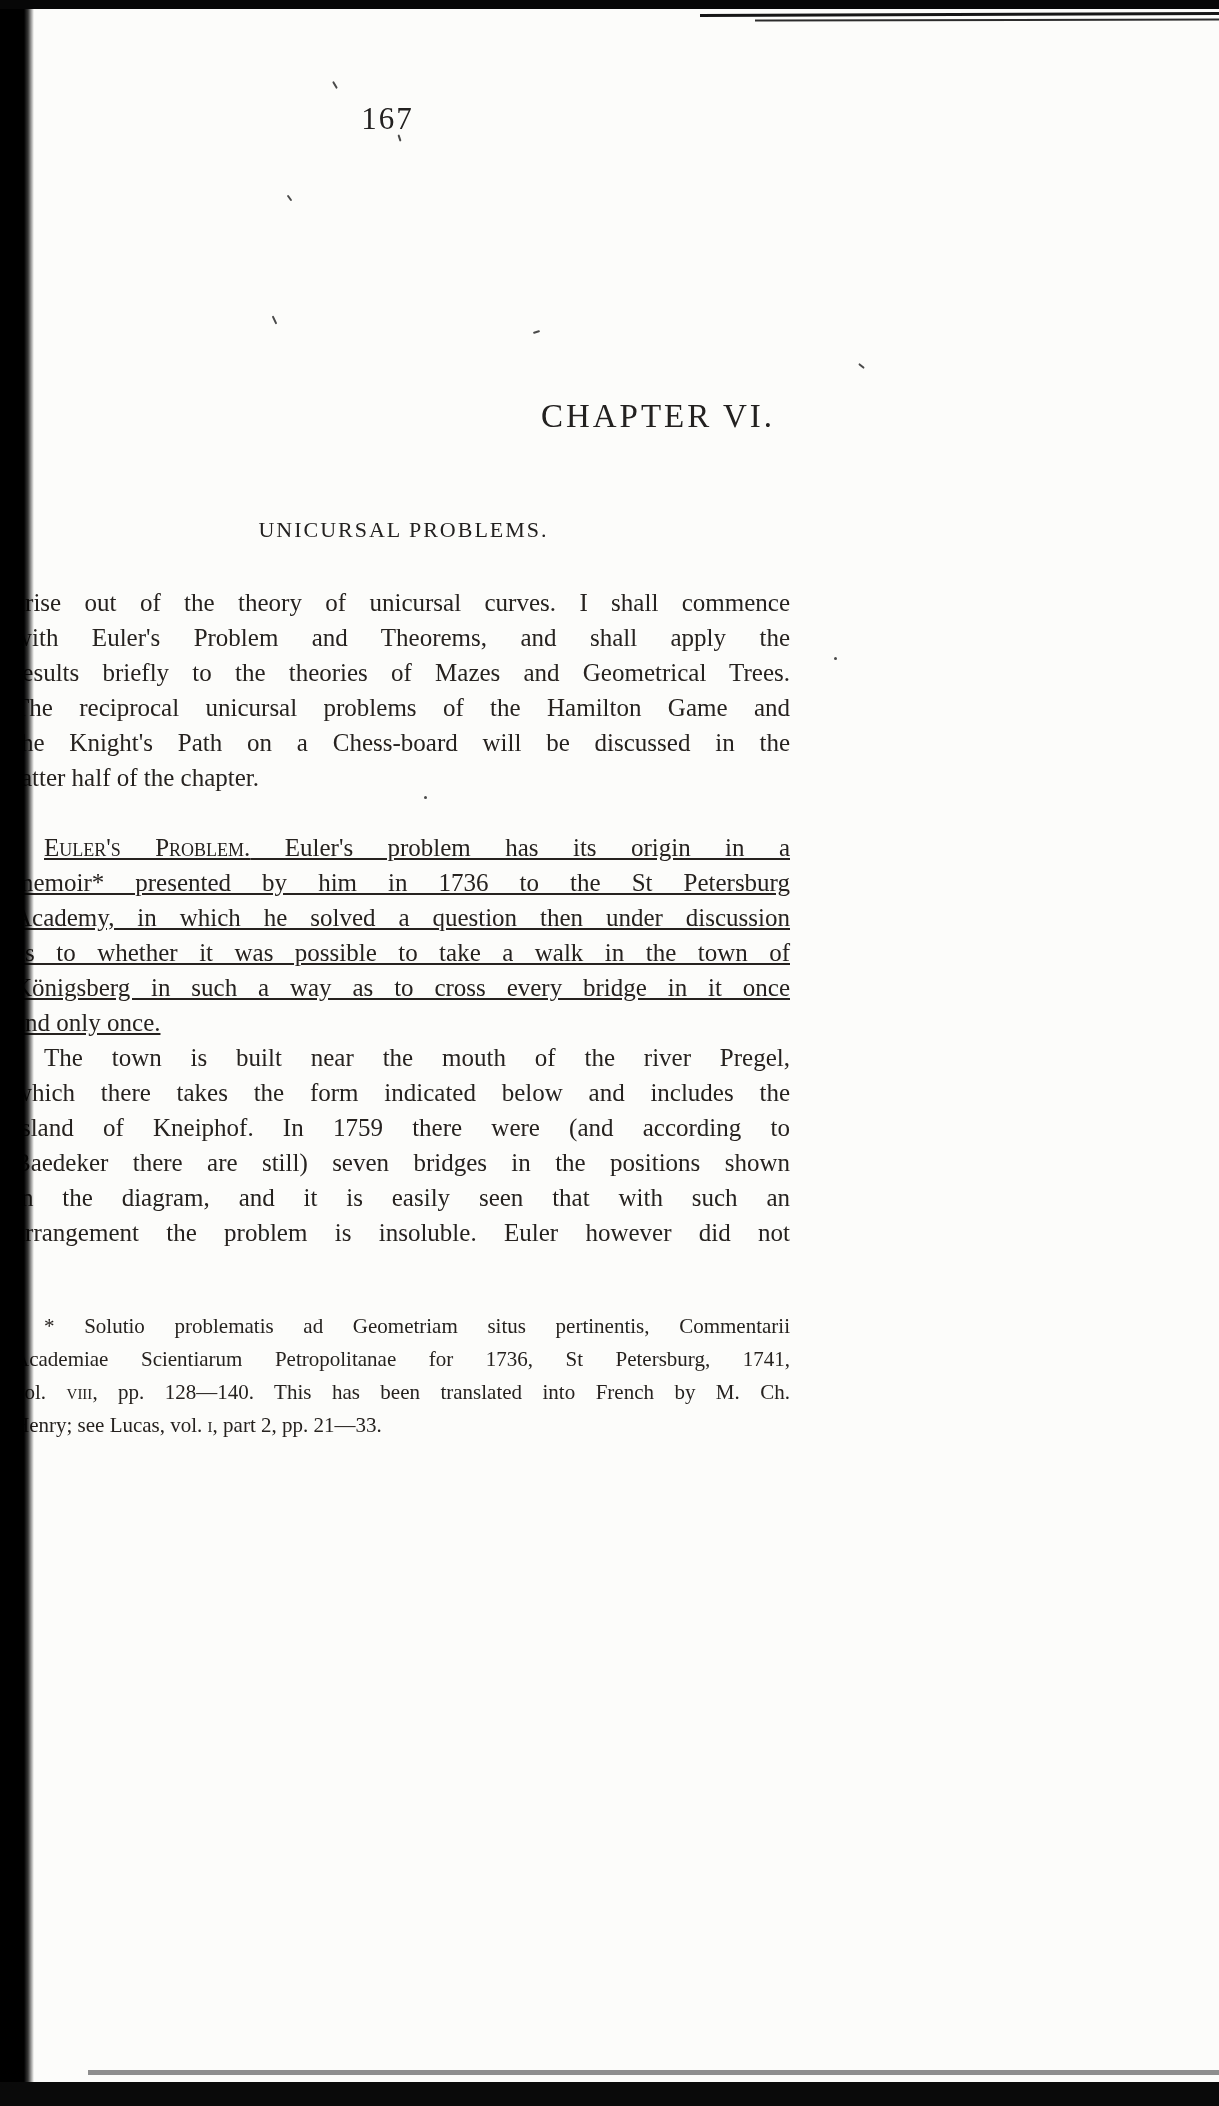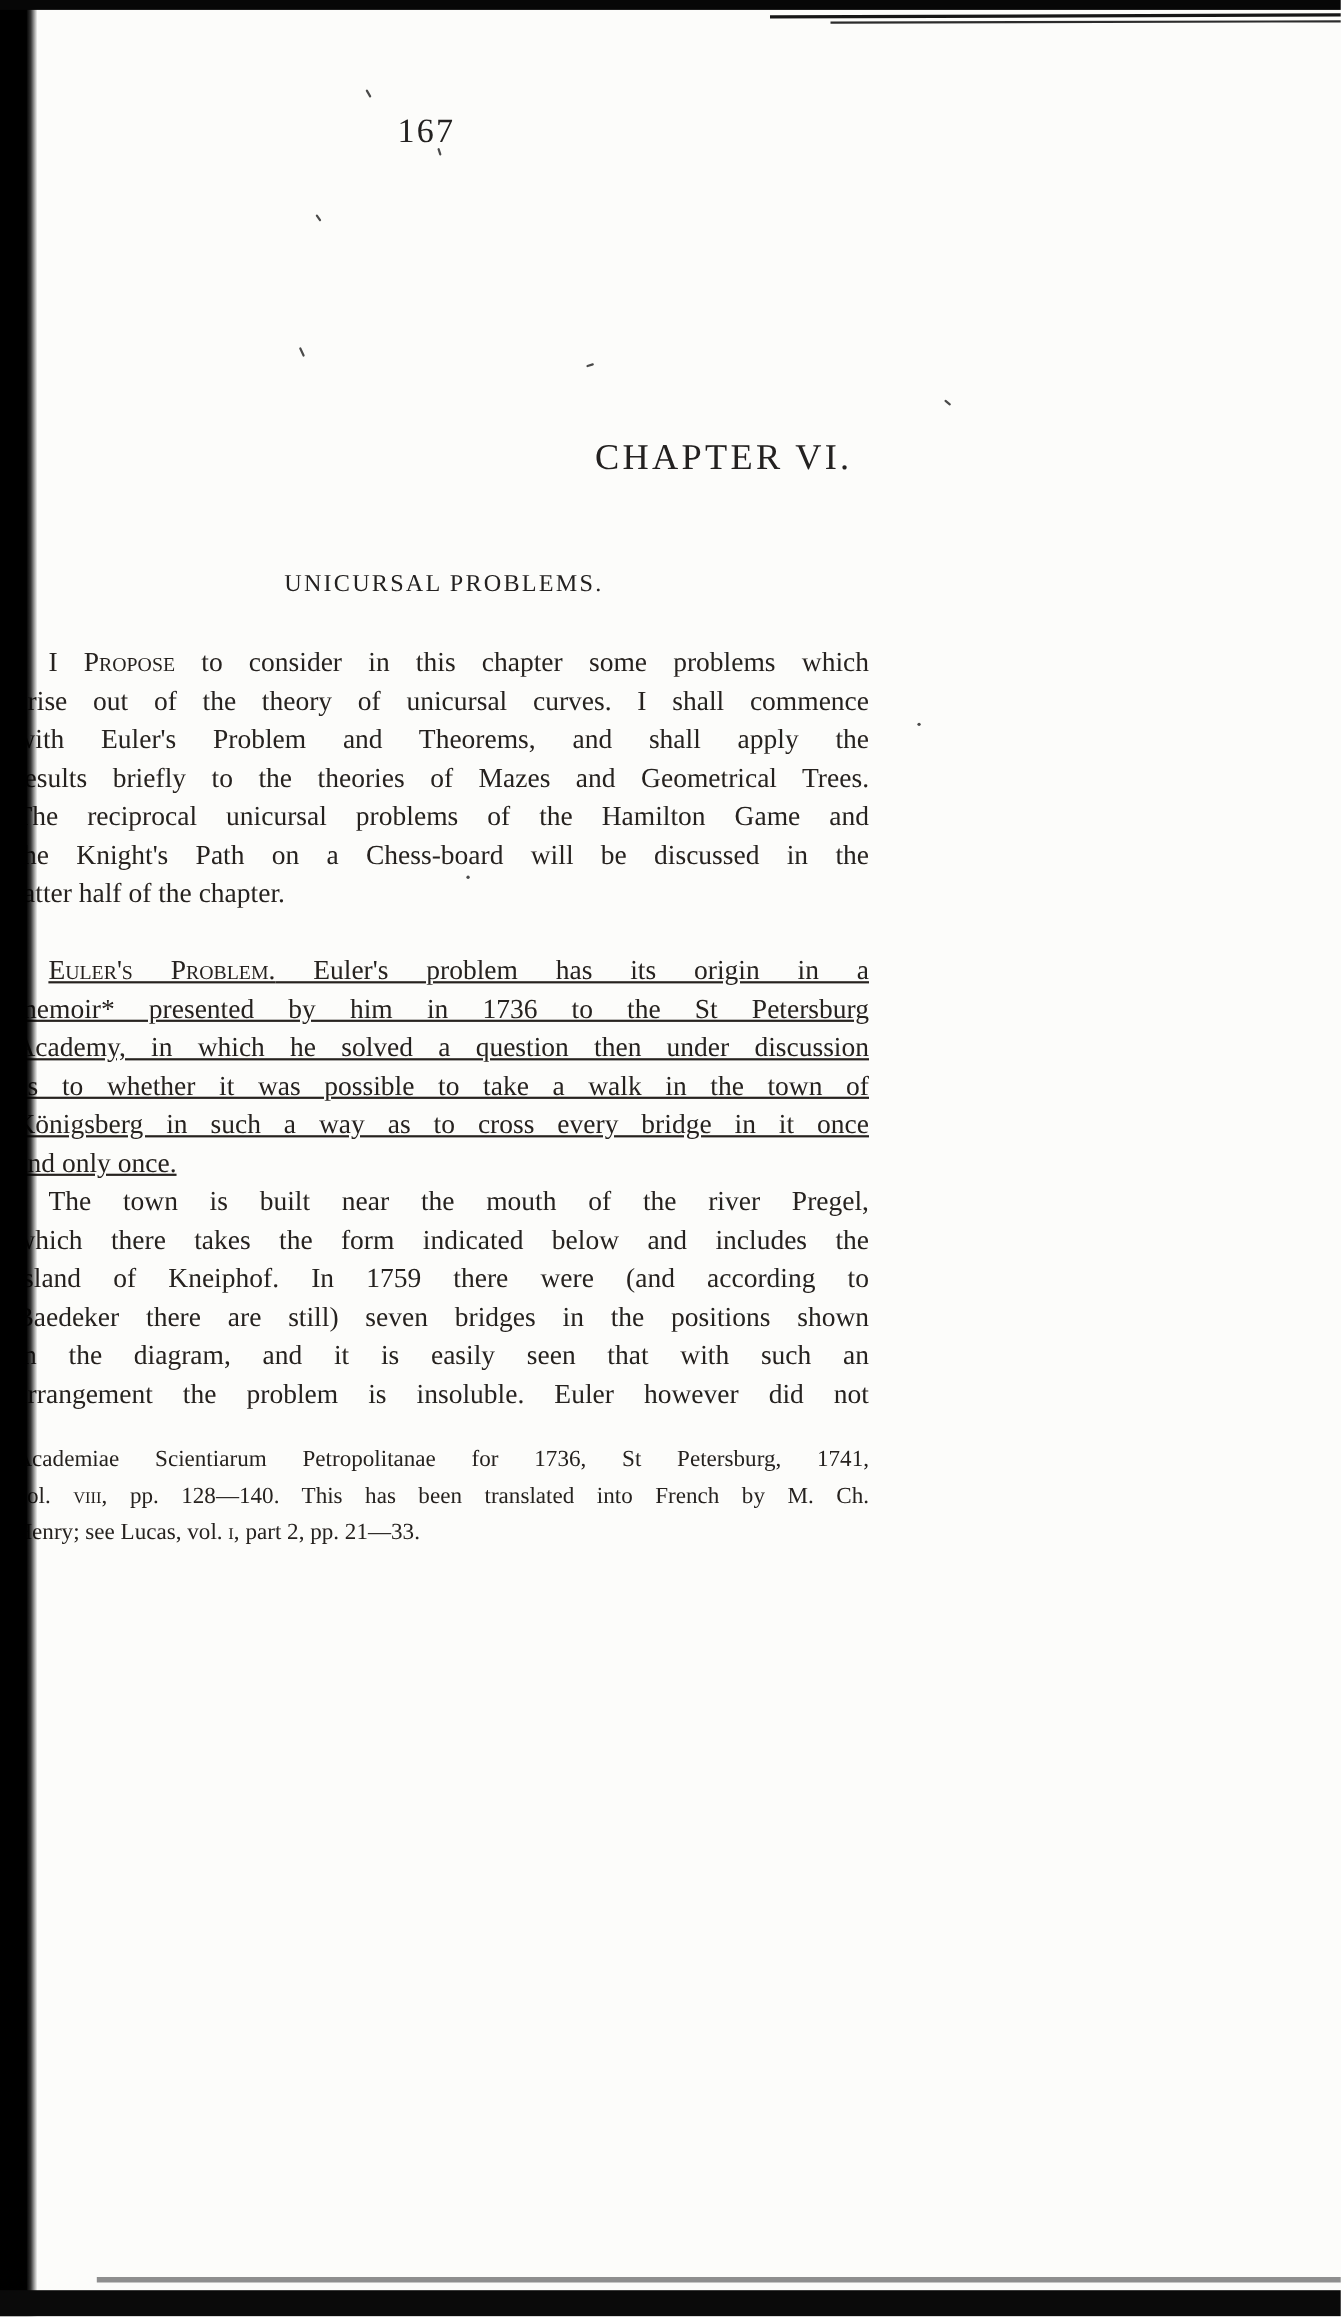--- a/index.html
+++ b/index.html
@@ -115,21 +115,20 @@
   <div class="speck s6"></div>
   <div class="speck s7"></div>
   <div class="speck s8"></div>
 
   <div class="page-number">167</div>
   <h1 class="chapter">CHAPTER VI.</h1>
   <h2 class="section">UNICURSAL PROBLEMS.</h2>
 
   <div class="body-text">
     <div class="para">
-        <div class="line indent"><span class="run-n">I </span><span class="run-sc">Propose</span><span class="run-n"> to consider in this chapter some problems which</span></div>
         <div class="line"><span class="run-n">arise out of the theory of unicursal curves. I shall commence</span></div>
         <div class="line"><span class="run-n">with </span><span class="run-i">Euler's Problem and Theorems</span><span class="run-n">, and shall apply the</span></div>
         <div class="line"><span class="run-n">results briefly to the theories of </span><span class="run-i">Mazes</span><span class="run-n"> and </span><span class="run-i">Geometrical Trees</span><span class="run-n">.</span></div>
         <div class="line"><span class="run-n">The reciprocal unicursal problems of the </span><span class="run-i">Hamilton Game</span><span class="run-n"> and</span></div>
         <div class="line"><span class="run-n">the </span><span class="run-i">Knight's Path on a Chess-board</span><span class="run-n"> will be discussed in the</span></div>
         <div class="line last"><span class="run-n">latter half of the chapter.</span></div>
       </div>
     <div class="para gap">
         <div class="line indent"><span class="run-sc">Euler's Problem.</span><span class="run-n"> Euler's problem has its origin in a</span></div>
         <div class="line"><span class="run-n">memoir* presented by him in 1736 to the St Petersburg</span></div>
@@ -142,18 +141,19 @@
         <div class="line indent"><span class="run-n">The town is built near the mouth of the river Pregel,</span></div>
         <div class="line"><span class="run-n">which there takes the form indicated below and includes the</span></div>
         <div class="line"><span class="run-n">island of Kneiphof. In 1759 there were (and according to</span></div>
         <div class="line"><span class="run-n">Baedeker there are still) seven bridges in the positions shown</span></div>
         <div class="line"><span class="run-n">in the diagram, and it is easily seen that with such an</span></div>
         <div class="line"><span class="run-n">arrangement the problem is insoluble. Euler however did not</span></div>
       </div>
   </div>
 
   <div class="footnote">
+      <div class="line indent"><span class="run-n">* </span><span class="run-i">Solutio problematis ad Geometriam situs pertinentis</span><span class="run-n">, </span><span class="run-i">Commentarii</span></div>
       <div class="line"><span class="run-i">Academiae Scientiarum Petropolitanae</span><span class="run-n"> for 1736, St Petersburg, 1741,</span></div>
       <div class="line"><span class="run-n">vol. </span><span class="run-sc">viii</span><span class="run-n">, pp. 128—140. This has been translated into French by M. Ch.</span></div>
       <div class="line last"><span class="run-n">Henry; see Lucas, vol. </span><span class="run-sc">i</span><span class="run-n">, part 2, pp. 21—33.</span></div>
     </div>
 
 </div>
 
 </body></html>

